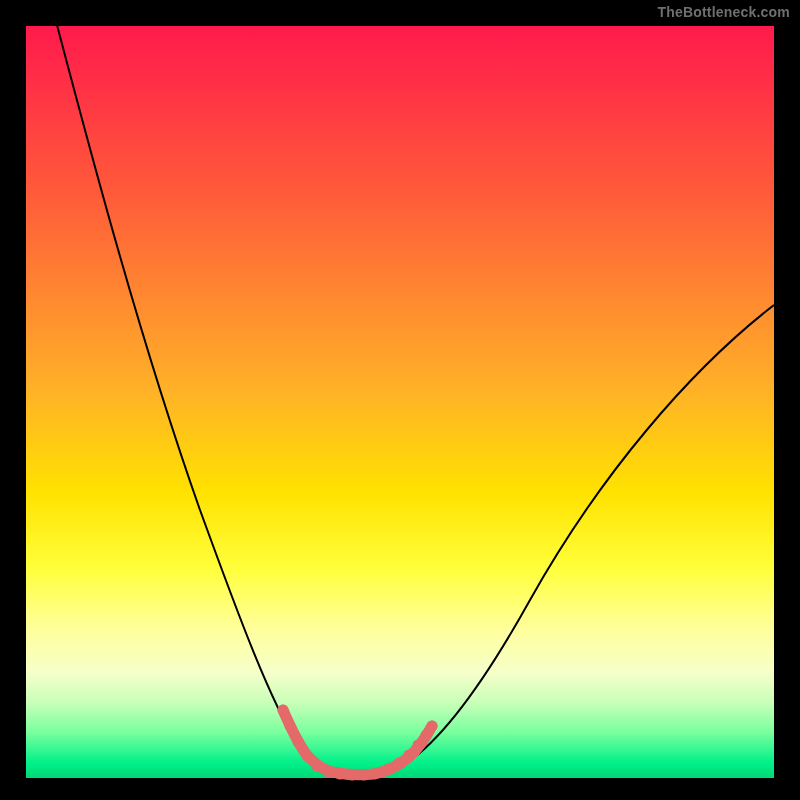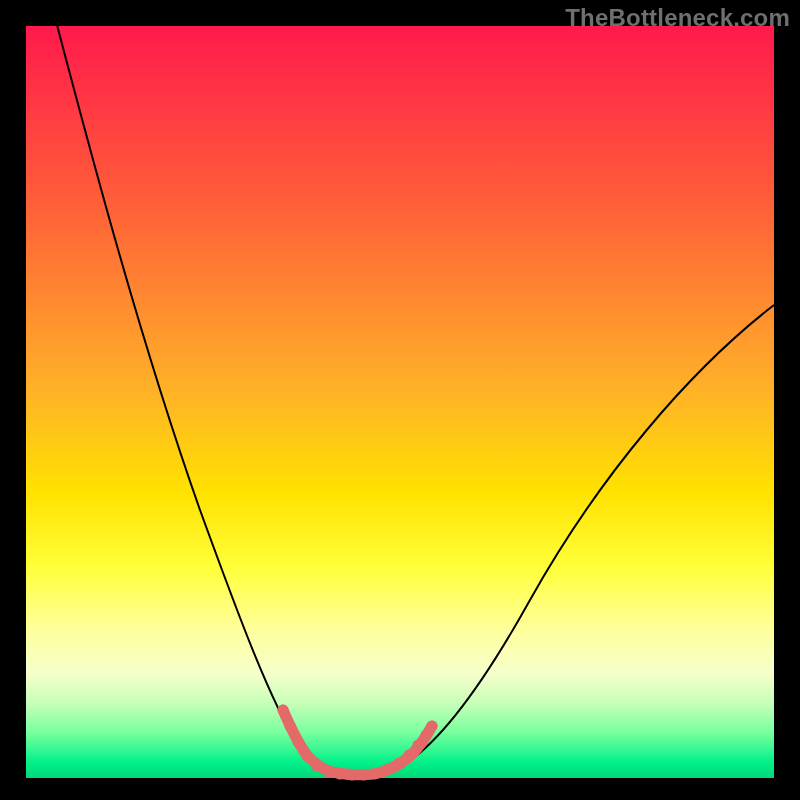--- a/index.html
+++ b/index.html
@@ -30,21 +30,21 @@
       #77ff9e 94%,
       #00f08a 98%,
       #00d876 100%
     );
   }
   .watermark {
     position: absolute;
     top: 4px;
     right: 10px;
     color: #6e6f71;
-    font-size: 24px;
+    font-size: 14px;
     font-weight: 600;
     letter-spacing: 0.2px;
     z-index: 3;
   }
   svg.curves {
     position: absolute;
     inset: 0;
     z-index: 2;
   }
 </style>

